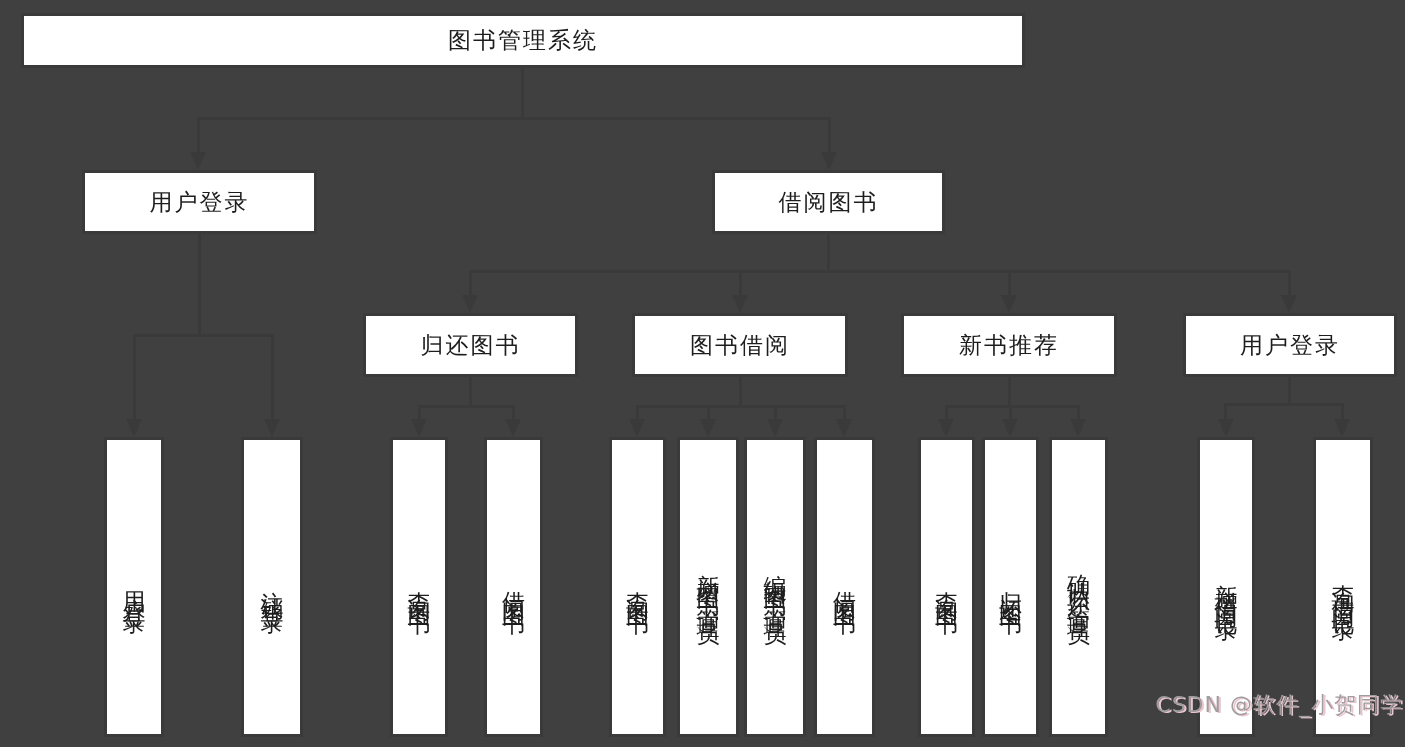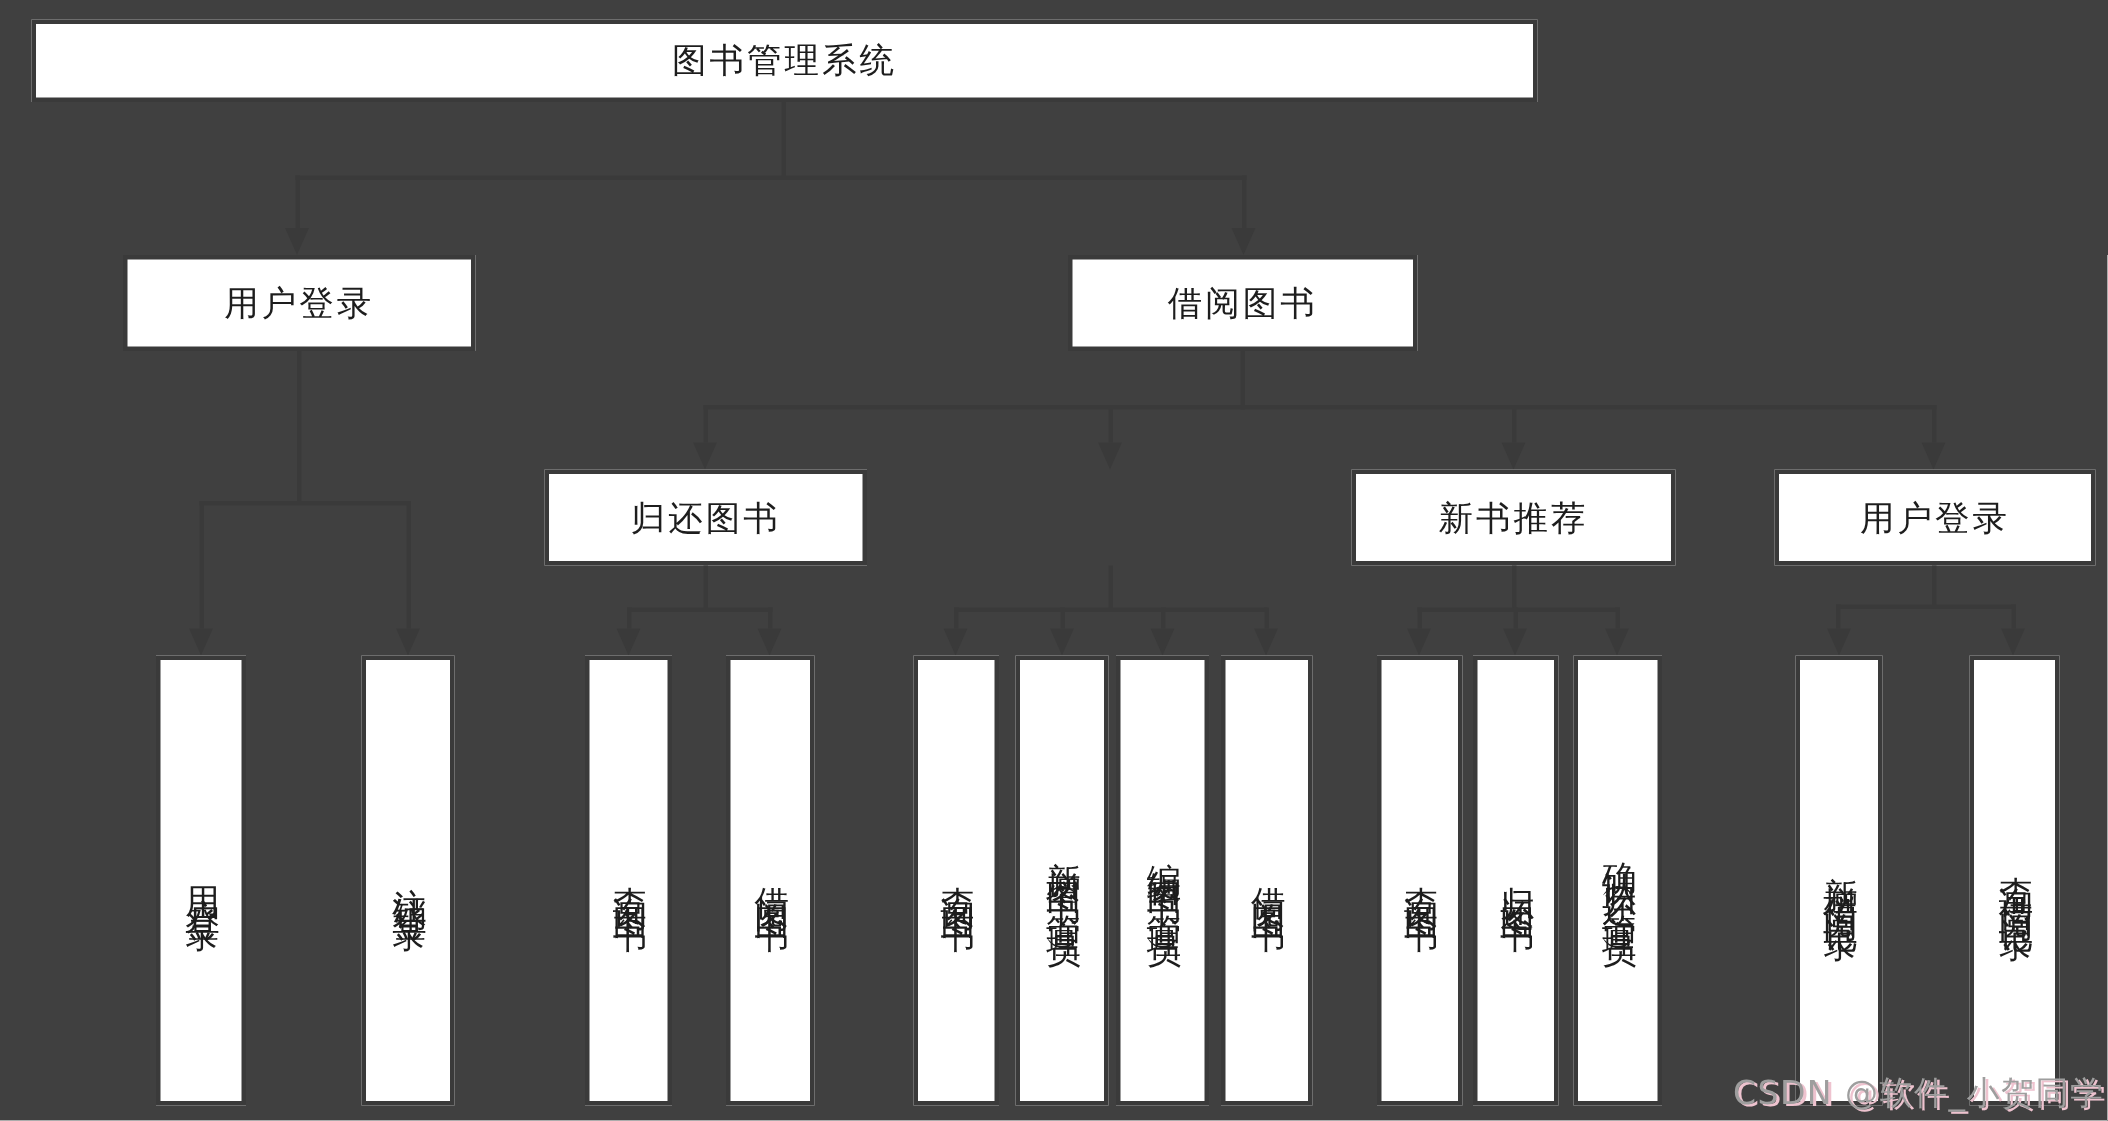--- a/index.html
+++ b/index.html
@@ -46,21 +46,21 @@
   .vl { position: absolute; width: 3px; background: #3a3a3a; }
   .hl { position: absolute; height: 3px; background: #3a3a3a; }
   .ar {
     position: absolute; width: 0; height: 0;
     border-left: 8px solid transparent;
     border-right: 8px solid transparent;
     border-top: 18px solid #3a3a3a;
   }
   .watermark {
     position: absolute;
-    top: 714px;
+    top: 690px;
     right: 2px;
     font-size: 22px;
     letter-spacing: 1px;
     color: #9e9e9e;
     text-shadow: 2px 1px 0 #eec3cf;
     z-index: 5;
     white-space: nowrap;
   }
 </style>
 </head>
@@ -92,20 +92,21 @@
   <div class="vl" style="left:469px;top:270px;height:25px"></div>
   <div class="ar" style="left:462px;top:295px"></div>
   <div class="vl" style="left:739px;top:270px;height:25px"></div>
   <div class="ar" style="left:732px;top:295px"></div>
   <div class="vl" style="left:1008px;top:270px;height:25px"></div>
   <div class="ar" style="left:1001px;top:295px"></div>
   <div class="vl" style="left:1288px;top:270px;height:25px"></div>
   <div class="ar" style="left:1281px;top:295px"></div>
 
   <div class="hbox" style="left:363px;top:313px;width:215px;height:64px">归还图书</div>
+  <div class="hbox" style="left:632px;top:313px;width:216px;height:64px">图书借阅</div>
   <div class="hbox" style="left:901px;top:313px;width:216px;height:64px">新书推荐</div>
   <div class="hbox" style="left:1183px;top:313px;width:214px;height:64px">用户登录</div>
 
   <div class="vl" style="left:469px;top:377px;height:31px"></div>
   <div class="hl" style="left:418px;top:405px;width:97px"></div>
   <div class="vl" style="left:418px;top:405px;height:14px"></div>
   <div class="ar" style="left:411px;top:419px"></div>
   <div class="vl" style="left:512px;top:405px;height:14px"></div>
   <div class="ar" style="left:505px;top:419px"></div>
 

